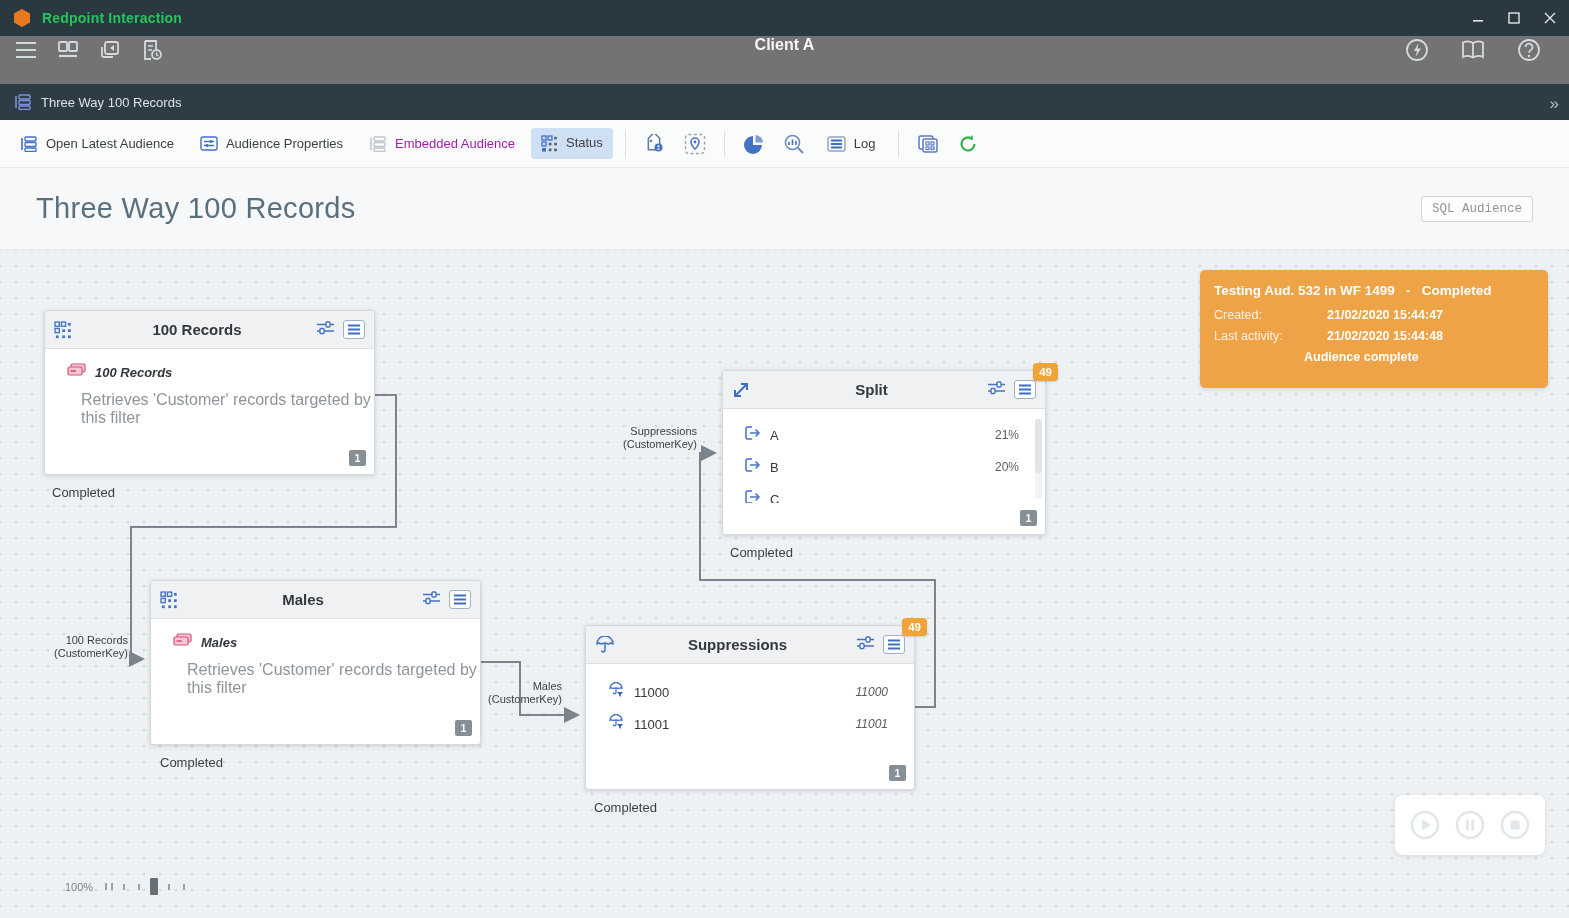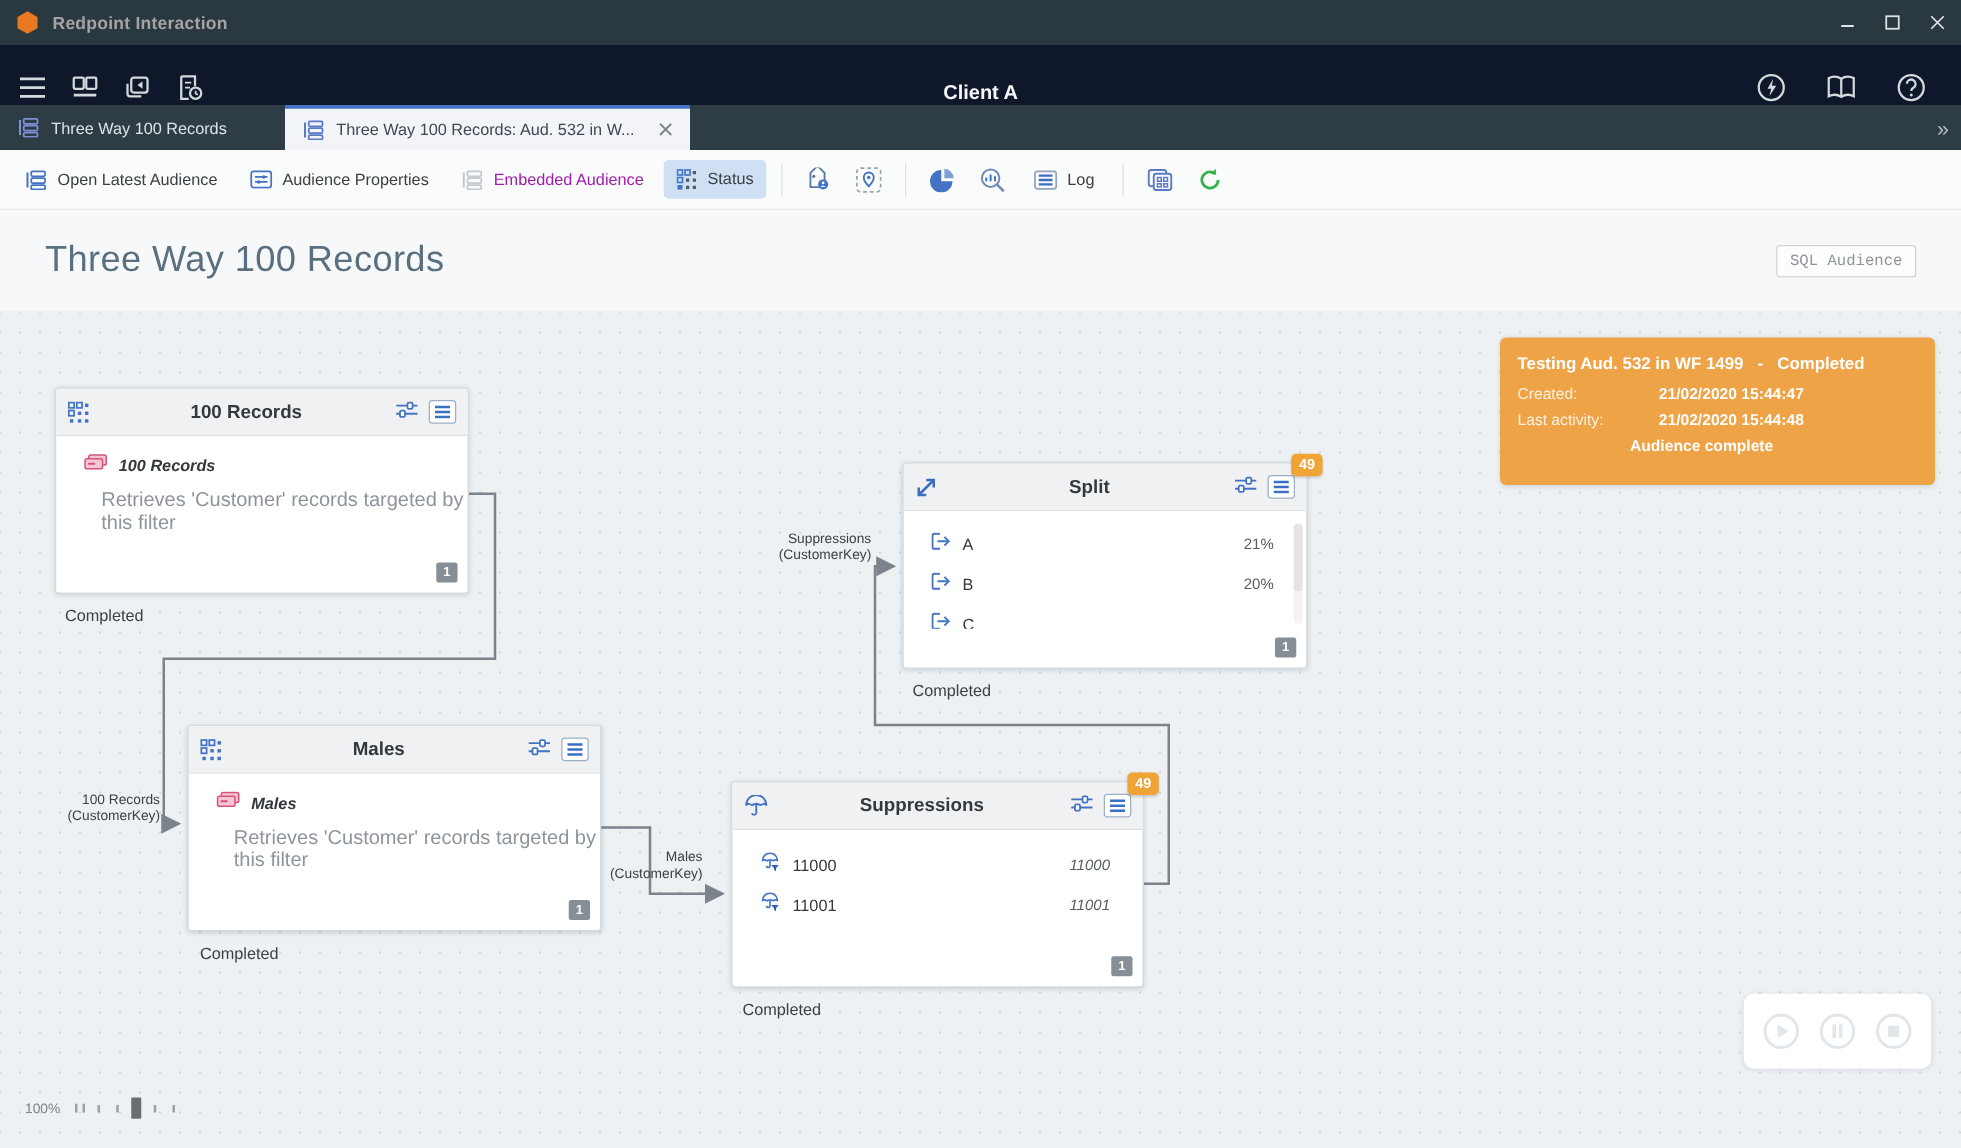--- a/index.html
+++ b/index.html
@@ -1,25 +1,25 @@
 <!DOCTYPE html>
 <html><head>
 <meta charset="utf-8">
 <style>
   * { margin:0; padding:0; box-sizing:border-box; }
   html,body { width:1569px; height:918px; font-family:"Liberation Sans", sans-serif; background:#edf1f4; overflow:hidden; }
 
   
-  .titlebar { height:36px; background:#2a383f; display:flex; align-items:center; padding:0 12px; color:#a3a3a3; }
+  .titlebar { height:36px; background:#2a383f; display:flex; align-items:center; padding:0 12px; color:#22c55e; }
   .logo-hex { width:20px; height:20px; margin-right:10px; }
   .app-name { font-size:14px; font-weight:bold; letter-spacing:.2px; }
   .win-controls { margin-left:auto; display:flex; gap:22px; align-items:center; }
   .win-btn { width:14px; height:14px; display:flex; align-items:center; justify-content:center; cursor:pointer; }
 
-  .navbar { height:48px; background:#0f172a; display:flex; align-items:flex-end; padding:0 12px; position:relative; }
+  .navbar { height:48px; background:#737373; display:flex; align-items:flex-start; padding:0 12px; position:relative; }
   .nav-icon { width:28px; height:28px; margin-right:14px; display:flex; align-items:center; justify-content:center; cursor:pointer; }
   .client-title { position:absolute; left:50%; transform:translateX(-50%); color:#f4f6f7; font-size:16px; font-weight:bold; }
   .nav-right { margin-left:auto; display:flex; gap:14px; align-items:center; }
 
   .tabbar { height:36px; background:#2e3d45; display:flex; align-items:flex-end; position:relative; }
   .tab { height:36px; display:flex; align-items:center; padding:0 14px; font-size:13px; color:#dde3e6; gap:9px; cursor:pointer; min-width:228px; }
   .tab.active { background:#f3f4f8; color:#3c4853; border-top:3px solid #4472c4; min-width:310px; }
   .tab .close-x { margin-left:auto; padding-left:10px; display:flex; align-items:center; }
   .tab-overflow { position:absolute; right:10px; bottom:6px; color:#b6bfc5; font-size:17px; cursor:pointer; }
 
@@ -73,21 +73,21 @@
   .sp-label { color:rgba(255,255,255,.85); }
   .sp-value { font-weight:bold;margin-left:23px; }
   .sp-footer { font-weight:bold; }
 
   
   .playback { position:absolute; left:1395px; top:545px; width:150px; height:60px; background:#fff; border-radius:8px; box-shadow:0 1px 4px rgba(40,50,60,.12); display:flex; align-items:center; justify-content:center; gap:15px; }
   .pb-btn { width:30px; height:30px; cursor:pointer; display:flex; }
 
   
   .zoom-ctl { position:absolute; left:20px; top:628px; display:flex; align-items:center; gap:4px; }
-  .zoom-level { font-size:11px; color:#7a828a; margin-right:8px; }
+  .zoom-level { font-size:11px; color:#7a828a; margin-right:8px;margin-left:45px; }
   .ztick { width:2px; background:#9aa1a7; }
   .zhandle { width:8px; height:17px; background:#676e74; border-radius:1px; margin:0 6px; cursor:grab; }
 </style>
 </head>
 <body>
 
 <div class="titlebar">
   <svg class="logo-hex" viewBox="0 0 20 20">
       <polygon points="10,1 18,5.5 18,14.5 10,19 2,14.5 2,5.5" fill="#e87922"></polygon>
     </svg>
@@ -165,34 +165,20 @@
 
 <div class="tabbar">
   <div class="tab">
     <svg width="18" height="16" viewBox="0 0 18 16">
         <path d="M2,2 V14" stroke="#7e90d8" stroke-width="1.6"></path>
         <rect x="5" y="1" width="11" height="4" rx="1" fill="none" stroke="#7e90d8" stroke-width="1.4"></rect>
         <rect x="5" y="6.5" width="11" height="4" rx="1" fill="none" stroke="#7e90d8" stroke-width="1.4"></rect>
         <rect x="5" y="12" width="11" height="3.5" rx="1" fill="none" stroke="#7e90d8" stroke-width="1.4"></rect>
       </svg>
     <span>Three Way 100 Records</span>
-  </div>
-  <div class="tab active">
-    <svg width="18" height="16" viewBox="0 0 18 16">
-        <path d="M2,2 V14" stroke="#5b79c9" stroke-width="1.6"></path>
-        <rect x="5" y="1" width="11" height="4" rx="1" fill="none" stroke="#5b79c9" stroke-width="1.4"></rect>
-        <rect x="5" y="6.5" width="11" height="4" rx="1" fill="none" stroke="#5b79c9" stroke-width="1.4"></rect>
-        <rect x="5" y="12" width="11" height="3.5" rx="1" fill="none" stroke="#5b79c9" stroke-width="1.4"></rect>
-      </svg>
-    <span>Three Way 100 Records: Aud. 532 in W...</span>
-    <span class="close-x">
-        <svg width="11" height="11" viewBox="0 0 11 11">
-          <path d="M1,1 L10,10 M10,1 L1,10" stroke="#7c858c" stroke-width="1.5"></path>
-        </svg>
-      </span>
   </div>
   <span class="tab-overflow">»</span>
 </div>
 
 <div class="toolbar">
   <div class="tb-btn">
     <svg width="18" height="16" viewBox="0 0 18 16">
         <path d="M2,2 V14" stroke="#4472c4" stroke-width="1.6"></path>
         <rect x="5" y="1" width="11" height="4" rx="1" fill="none" stroke="#4472c4" stroke-width="1.4"></rect>
         <rect x="5" y="6.5" width="11" height="4" rx="1" fill="none" stroke="#4472c4" stroke-width="1.4"></rect>

